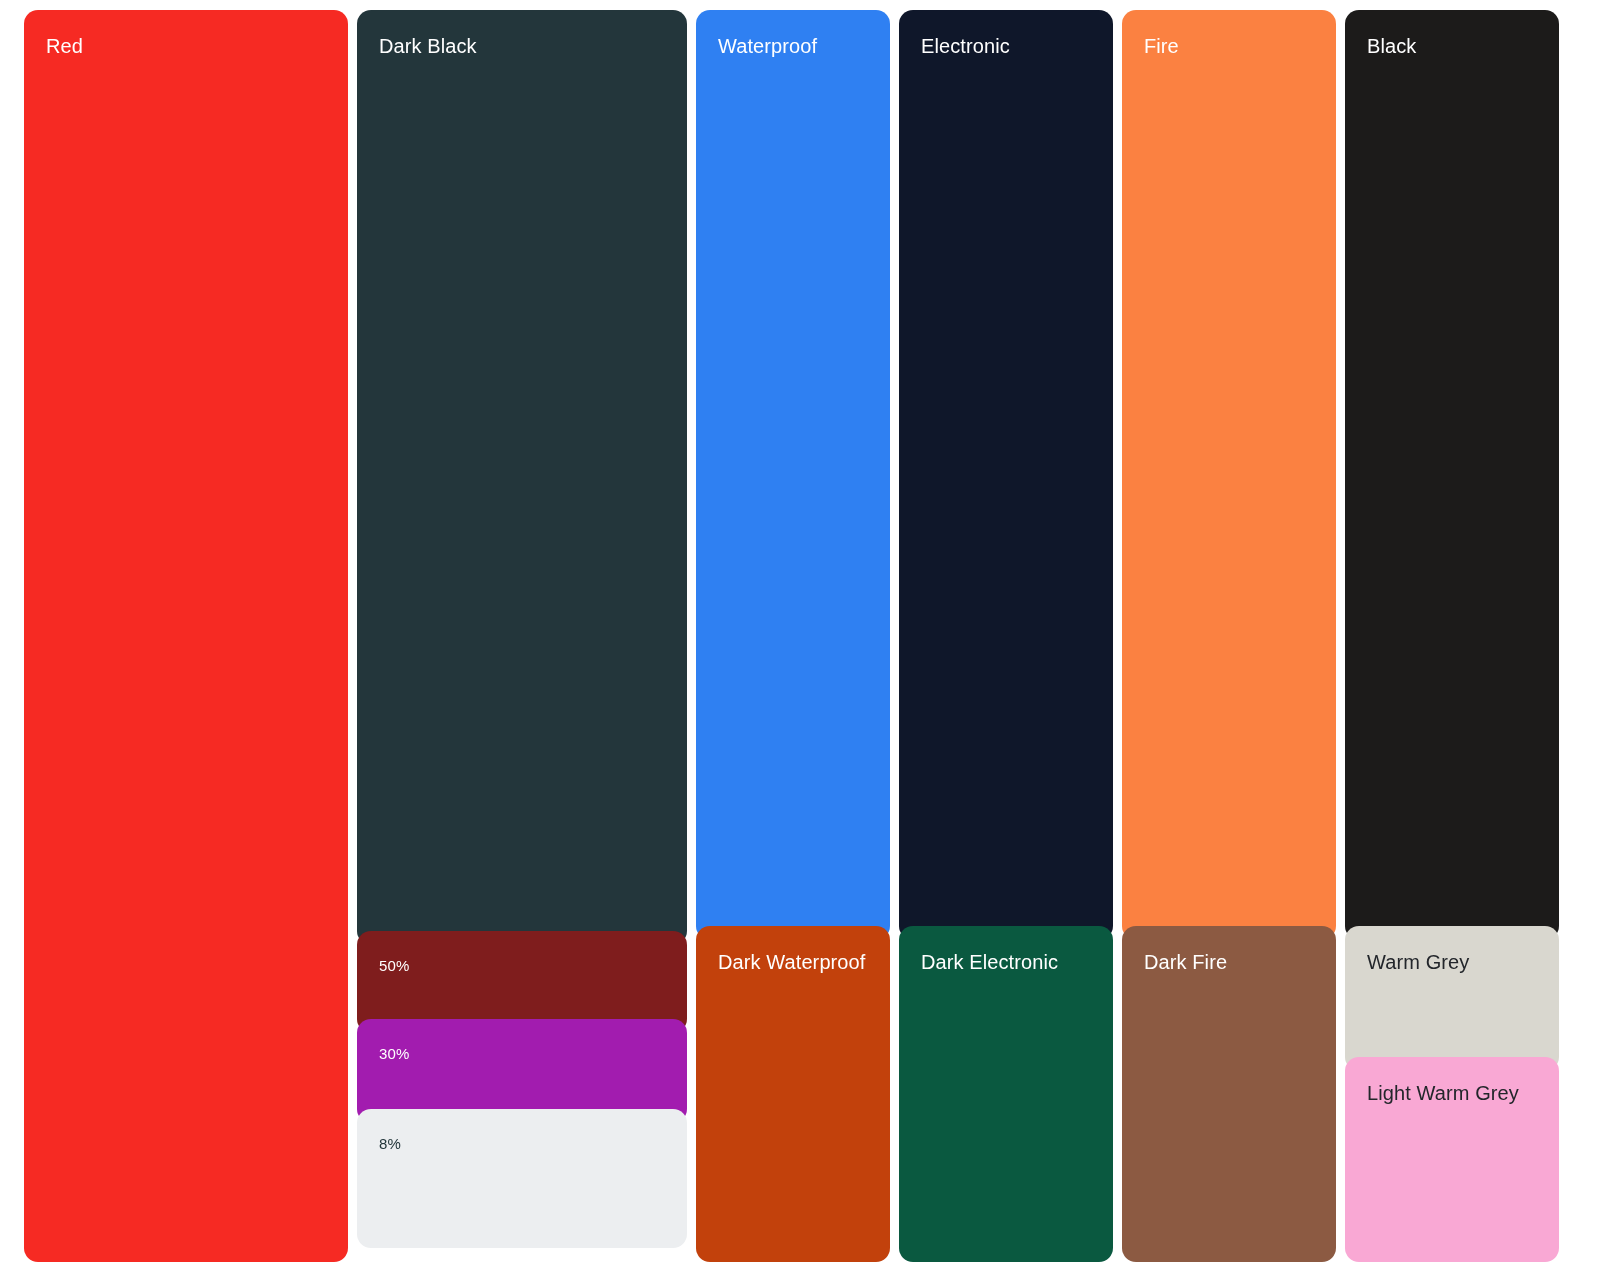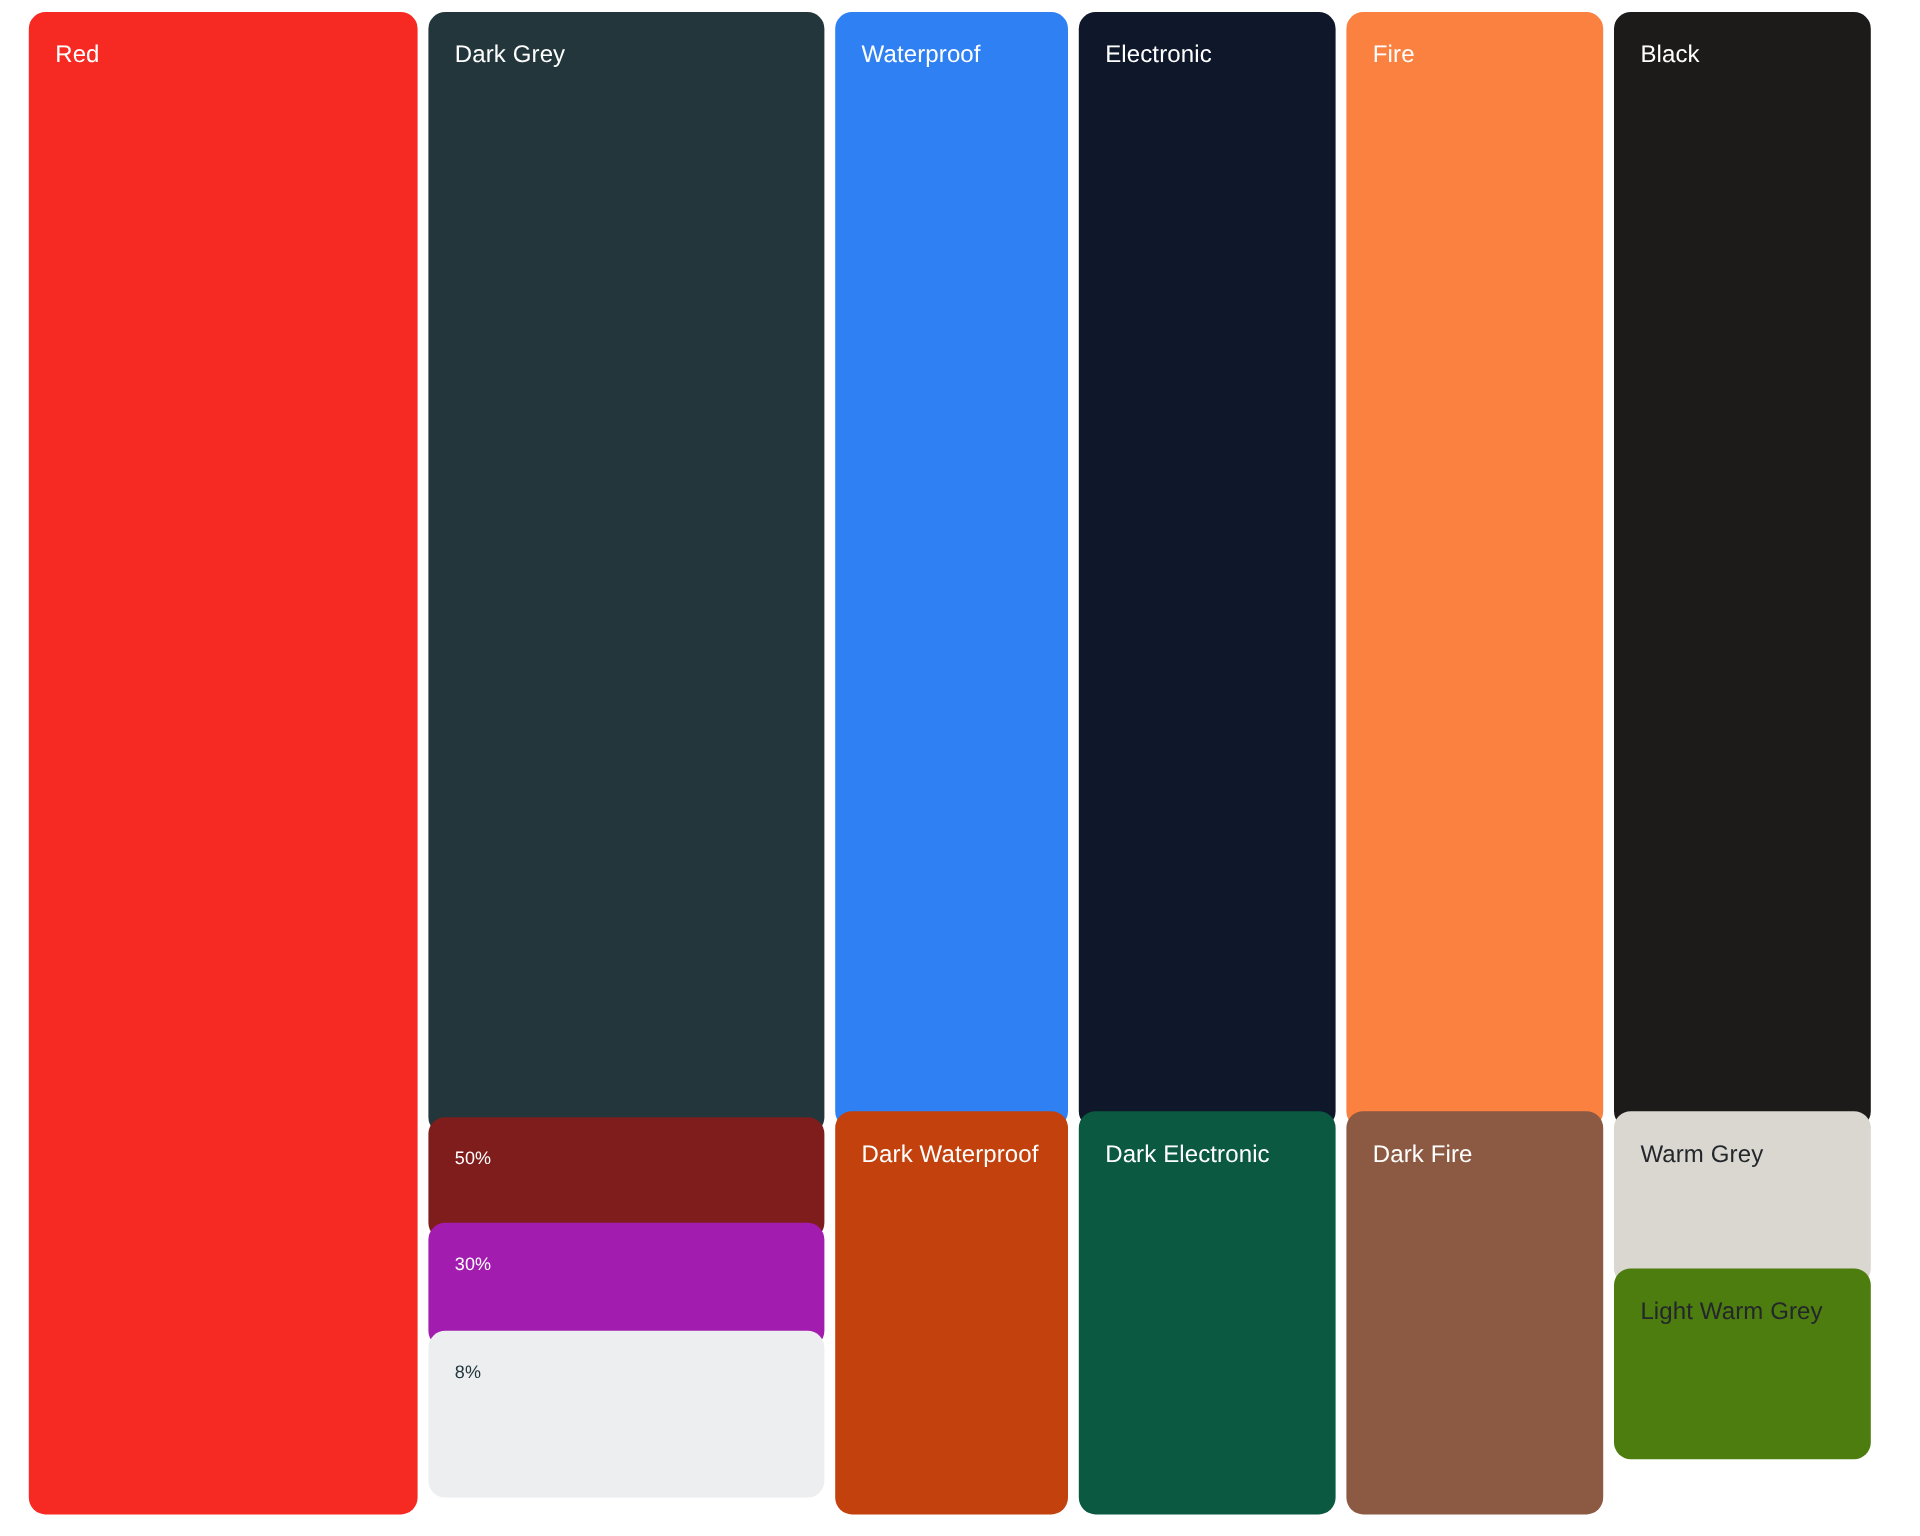--- a/index.html
+++ b/index.html
@@ -101,21 +101,21 @@
     <div class="stack">
       <div class="swatch primary" style="height: 1252px; background-color: rgb(246, 42, 35); color: rgb(255, 255, 255);">
         <span class="label">Red</span>
       </div>
     </div>
   </div>
 
   <div class="column col-darkgrey">
     <div class="stack">
       <div class="swatch primary" style="height: 935px; background-color: rgb(35, 54, 59); color: rgb(255, 255, 255);">
-        <span class="label">Dark Grey</span>
+        <span class="label">Dark Black</span>
       </div>
       <div class="swatch tint" style="height: 102px; background-color: #7f1d1d; color: rgb(255, 255, 255);">
         <span class="label">50%</span>
       </div>
       <div class="swatch tint" style="height: 104px; background-color: #a21caf; color: rgb(255, 255, 255);">
         <span class="label">30%</span>
       </div>
       <div class="swatch tint" style="height: 139px; background-color: rgb(236, 238, 240); color: rgb(35, 54, 59);">
         <span class="label">8%</span>
       </div>
@@ -156,19 +156,19 @@
   </div>
 
   <div class="column col-black">
     <div class="stack">
       <div class="swatch primary" style="height: 930px; background-color: rgb(28, 27, 26); color: rgb(255, 255, 255);">
         <span class="label">Black</span>
       </div>
       <div class="swatch" style="height: 145px; background-color: rgb(217, 215, 207); color: rgb(35, 38, 43);">
         <span class="label">Warm Grey</span>
       </div>
-      <div class="swatch" style="height: 159px; background-color: #4d7c0f; color: rgb(35, 38, 43);">
+      <div class="swatch" style="height: 205px; background-color: #f9a8d4; color: rgb(35, 38, 43);">
         <span class="label">Light Warm Grey</span>
       </div>
     </div>
   </div>
 
 </div>
 
 </body></html>

